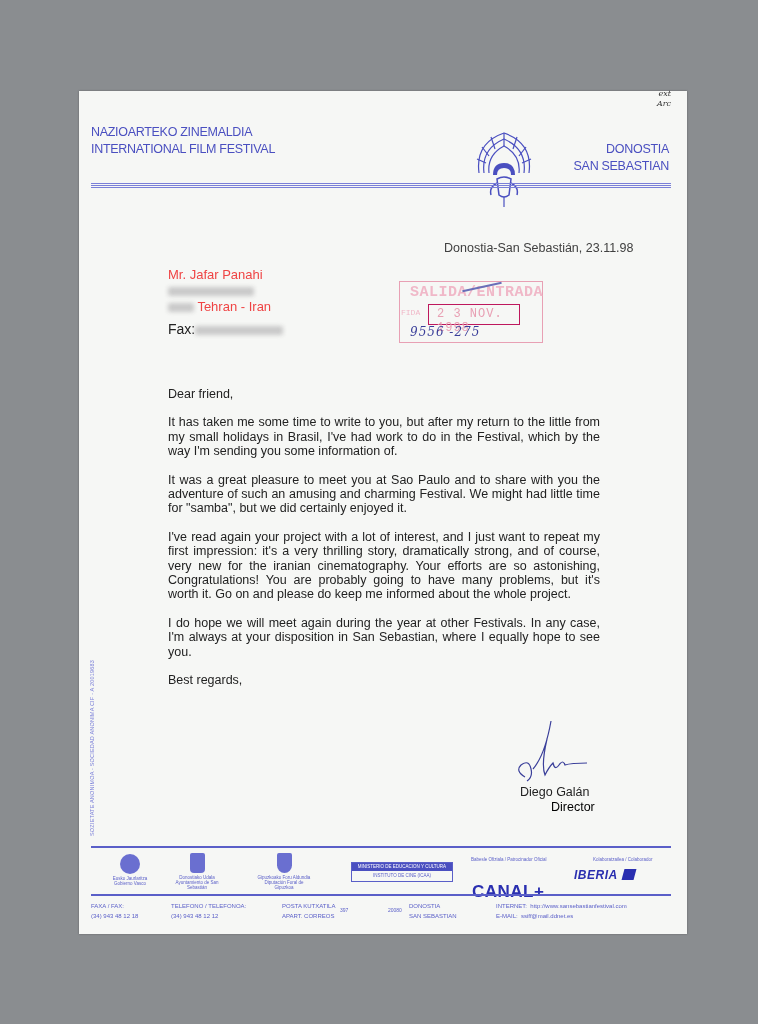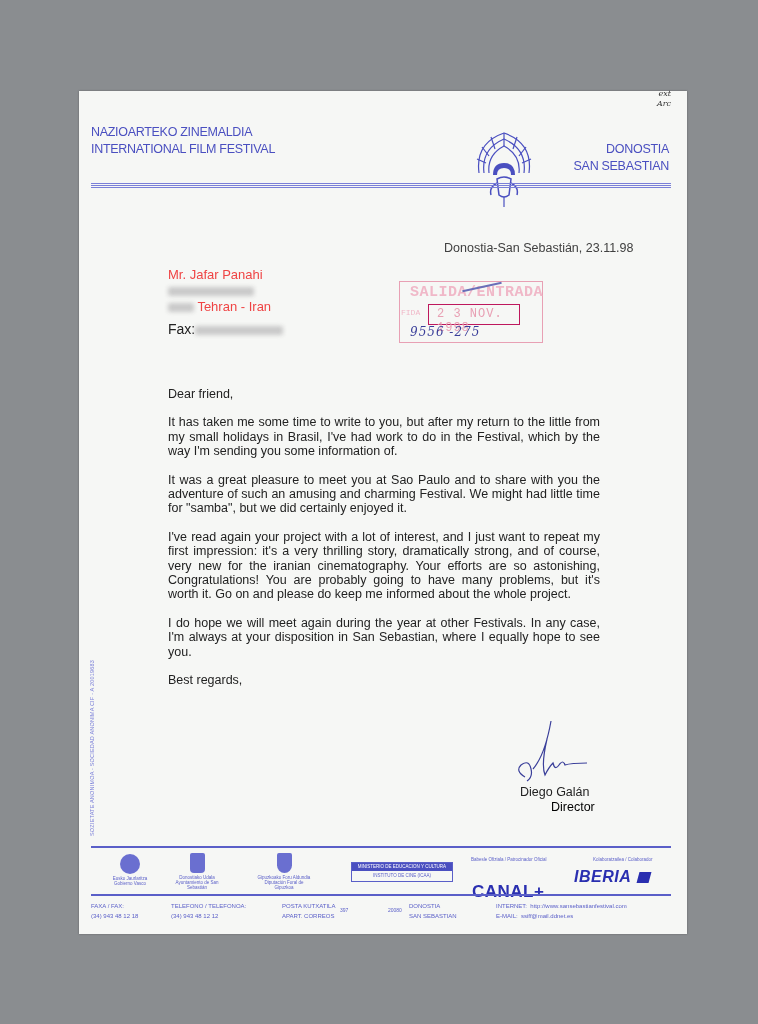--- a/index.html
+++ b/index.html
@@ -29,21 +29,21 @@
   .sig-role{position:absolute;left:472px;top:709px;font-size:12.5px;color:#000000;}
   .signature{position:absolute;left:432px;top:628px;width:80px;height:70px;}
   .sideline{position:absolute;left:10px;top:745px;transform:rotate(-90deg);transform-origin:left top;font-size:5.5px;color:#7a7fd8;white-space:nowrap;letter-spacing:0.2px;}
   .ftr-rule{position:absolute;left:12px;height:1.5px;width:580px;background:#5a5fc8;}
   .sponsor{position:absolute;text-align:center;font-size:4.5px;line-height:5px;color:#5a5fc8;}
   .crest{margin:0 auto 2px auto;background:#6a6fd0;}
   .ministry{position:absolute;left:272px;top:771px;width:100px;height:18px;border:1px solid #5a5fc8;}
   .ministry .top{background:#4a4fc0;color:#fff;font-size:4.5px;text-align:center;height:8px;line-height:8px;}
   .ministry .bot{font-size:4.5px;color:#5a5fc8;text-align:center;line-height:9px;}
   .canal{position:absolute;left:393px;top:775px;font-size:17px;font-weight:bold;color:#2a2fb0;letter-spacing:0.5px;margin-top:16px;}
-  .iberia{position:absolute;left:495px;top:777px;font-size:16px;font-weight:bold;font-style:italic;color:#2a2fb0;letter-spacing:0.5px;}
+  .iberia{position:absolute;left:495px;top:777px;font-size:12px;font-weight:bold;font-style:italic;color:#2a2fb0;letter-spacing:0.5px;}
   .small-cap{position:absolute;font-size:4.5px;color:#5a5fc8;}
   .ftr{position:absolute;font-size:6px;line-height:9.5px;color:#5a5fc8;}
 </style>
 </head>
 <body>
 
 <div class="paper">
 
   <div class="note-top">
     <div>ext</div>

